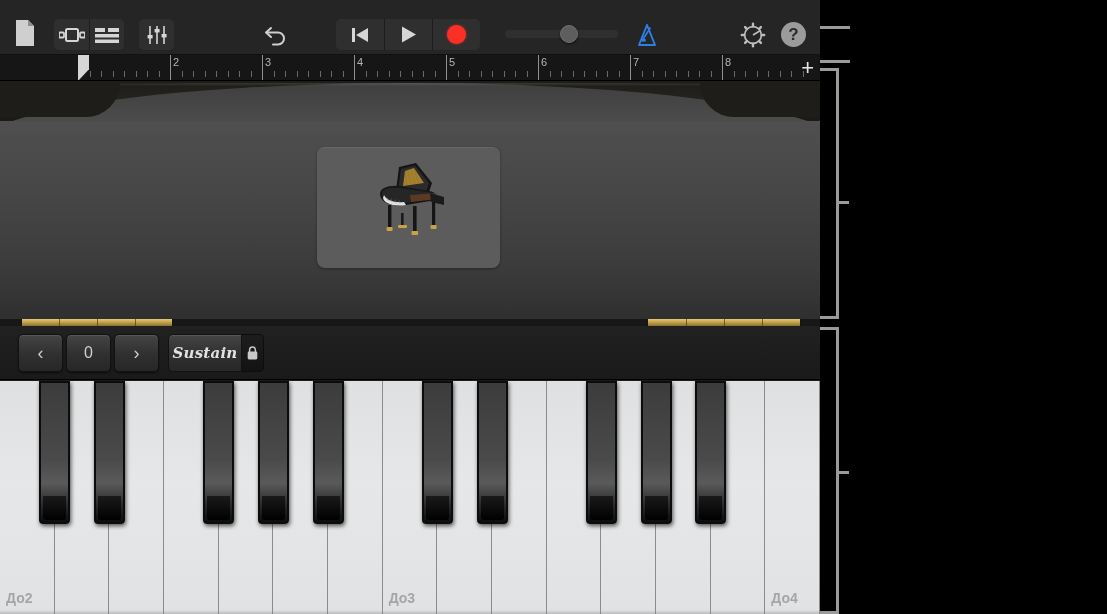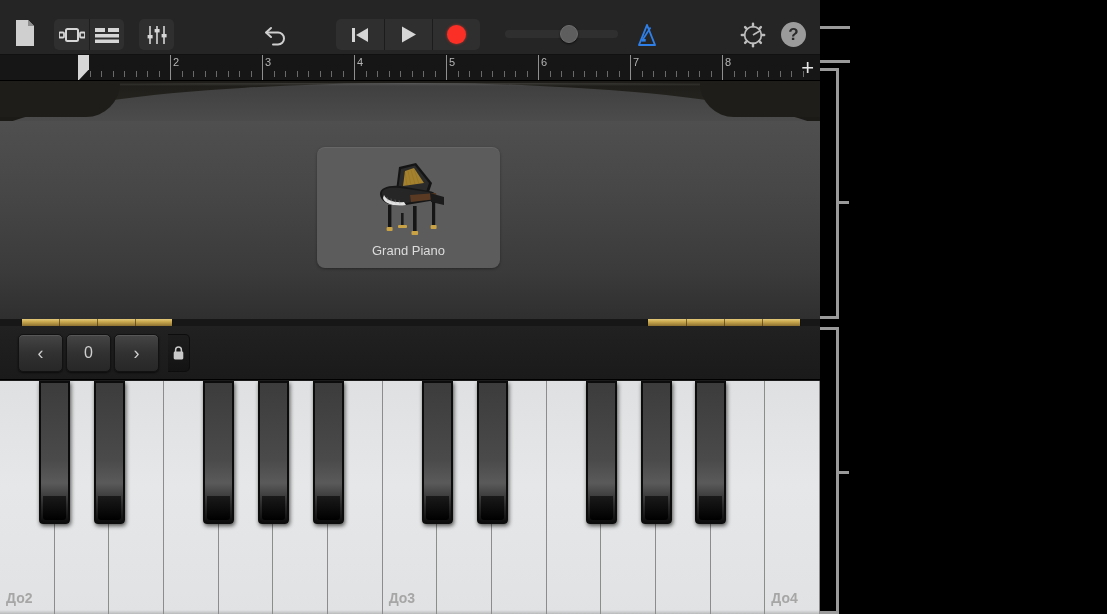--- a/index.html
+++ b/index.html
@@ -513,21 +513,20 @@
         <rect x="47" y="45" width="3.6" height="26" fill="#151515"></rect>
         <rect x="66" y="41" width="3.2" height="24" fill="#151515"></rect>
 
         <rect x="20.6" y="66" width="6" height="4" rx="1" fill="#c8a244"></rect>
         <rect x="45.5" y="70" width="6.6" height="4" rx="1" fill="#c8a244"></rect>
         <rect x="64.6" y="64" width="6" height="4" rx="1" fill="#c8a244"></rect>
 
         <rect x="35" y="52" width="2.6" height="14" fill="#1a1a1a"></rect>
         <rect x="32" y="64" width="9" height="3" rx="1" fill="#c8a244"></rect>
       </svg>
-      <div class="inst-label">Grand Piano</div>
     </div>
   </div>
 
   <div id="brass">
     <div class="brass-seg" style="left:22px; width:150px;">
       <span class="div" style="left:37px"></span>
       <span class="div" style="left:75px"></span>
       <span class="div" style="left:113px"></span>
     </div>
     <div class="brass-seg" style="left:648px; width:152px;">
@@ -539,20 +538,23 @@
 
   <div id="controls">
 
     <div class="oct-group">
       <div class="oct-btn">‹</div>
       <div class="oct-btn oct-val">0</div>
       <div class="oct-btn">›</div>
     </div>
 
     <div class="sustain-wrap">
+      <div class="sustain-btn">
+        <span class="script" style="font-size:15px">Sustain</span>
+      </div>
       <div class="lock-btn">
         <svg width="11" height="14" viewBox="0 0 11 14">
           <path d="M2.6 6 V4 a2.9 2.9 0 0 1 5.8 0 V6" fill="none" stroke="#c9c9c9" stroke-width="1.5"></path>
           <rect x="0.7" y="5.6" width="9.6" height="7.8" rx="1.3" fill="#c9c9c9"></rect>
         </svg>
       </div>
     </div>
 
   </div>
 

